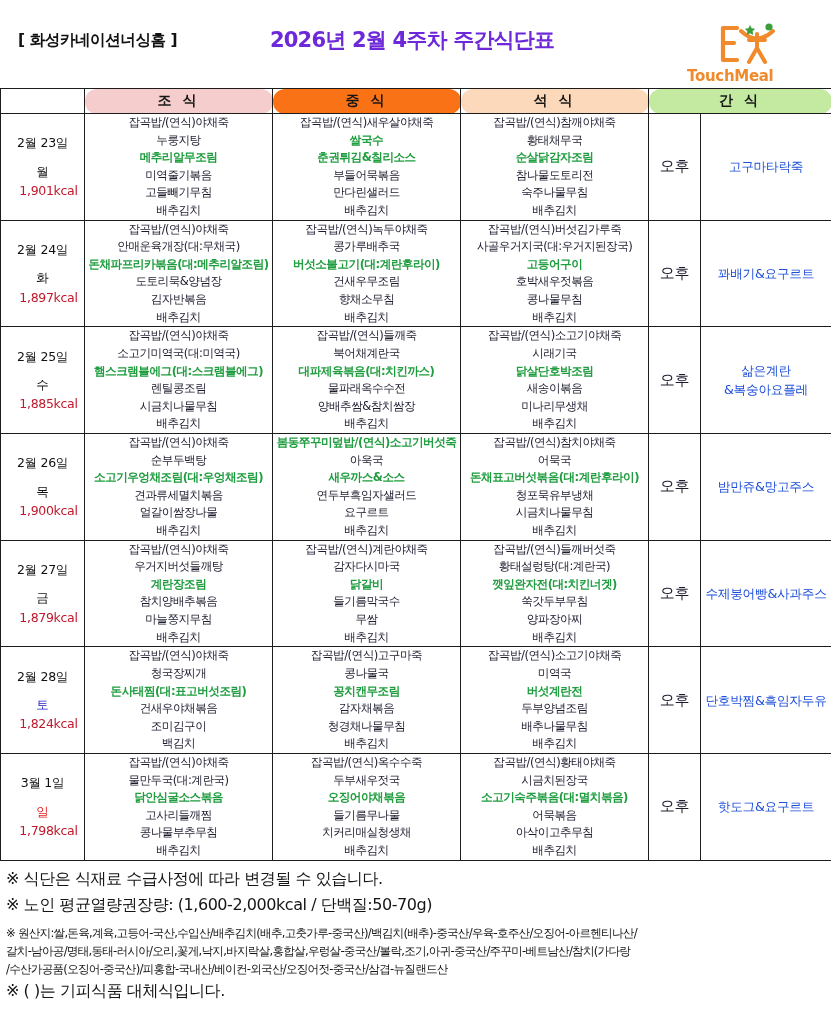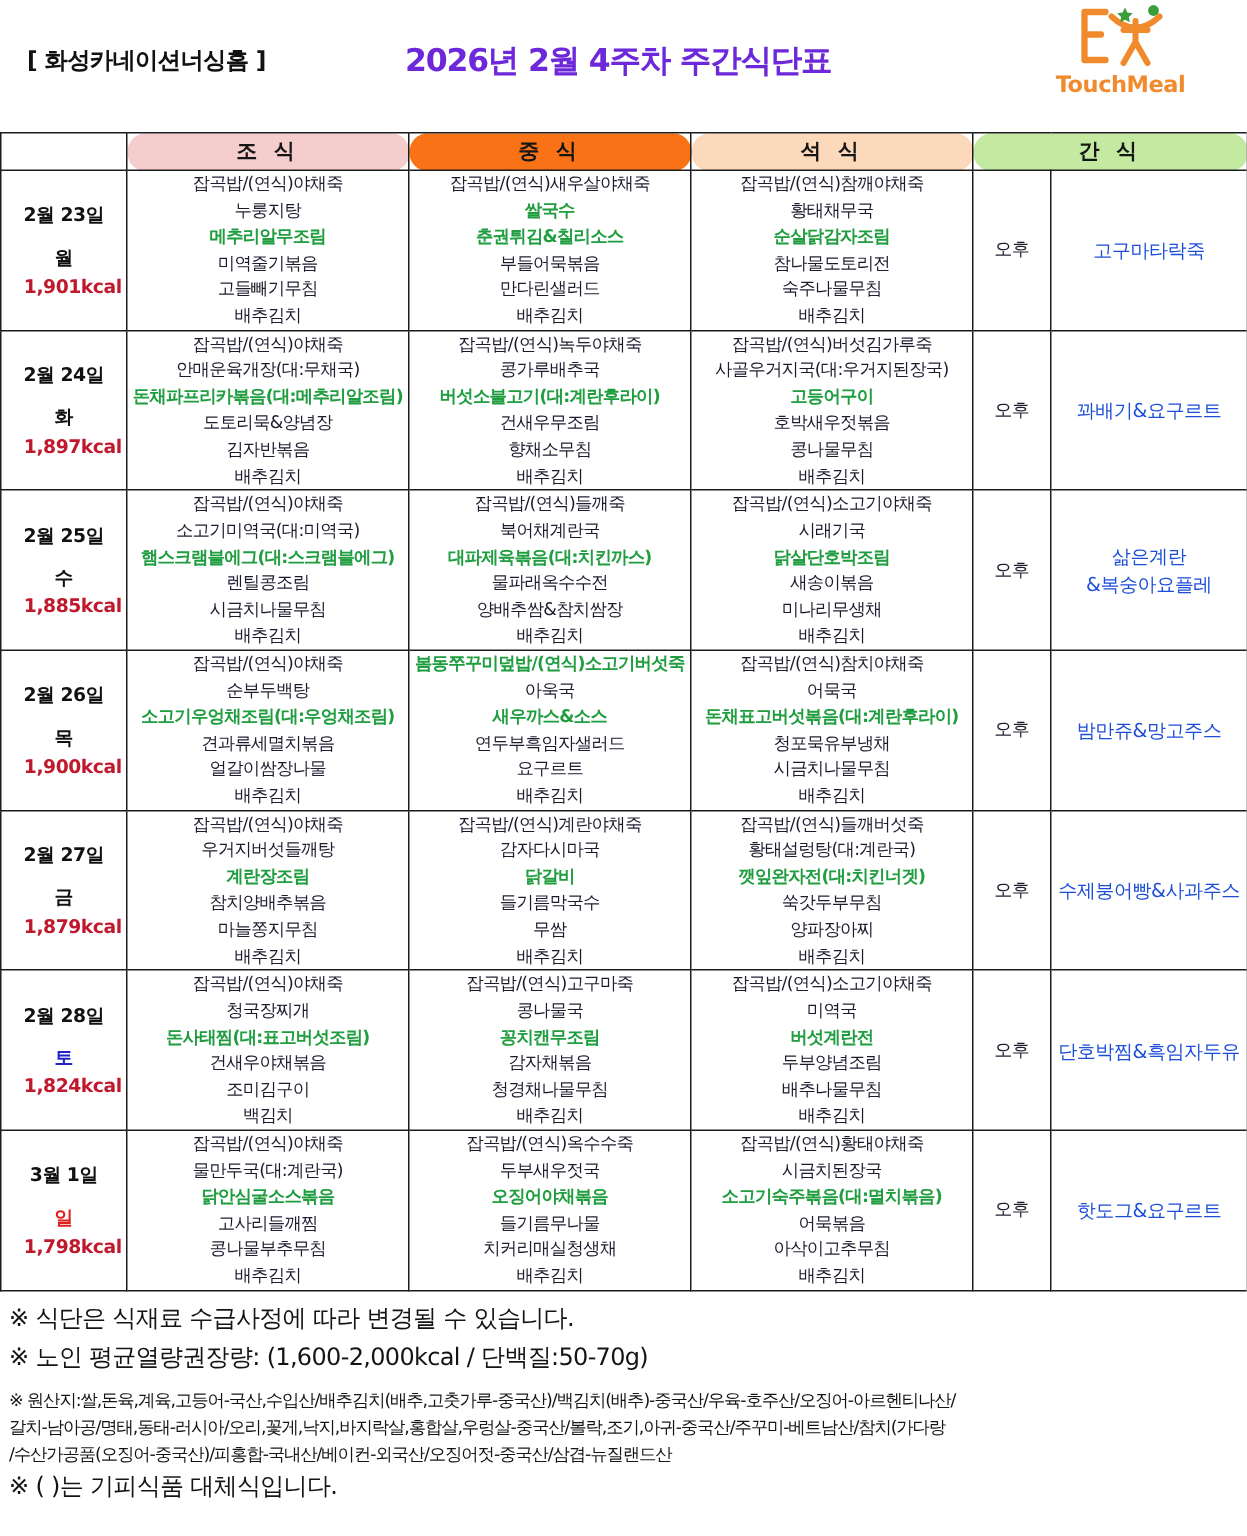--- a/index.html
+++ b/index.html
@@ -37,23 +37,22 @@
     top: 26px;
     font-size: 21px;
     font-weight: bold;
     letter-spacing: -0.8px;
     color: #6d28d9;
     white-space: nowrap;
   }
   .brand {
     position: absolute;
     right: 24px;
-    top: 0;
+    top: 20px;
     width: 120px;
-    text-align: center;
   }
   .brand-mark {
     height: 46px;
     position: relative;
   }
   .brand-name {
     margin-top: 1px;
     font-size: 15px;
     font-weight: bold;
     color: #f08a2c;
@@ -94,21 +93,21 @@
   th.h-l      { background: #f97316; }
   th.h-d      { background: #fcd9bb; }
   th.h-snack  { background: #c4eaa2; border-right: none; }
 
   td.date-cell {
     border-left: none;
     text-align: center;
     line-height: 1.55;
     padding: 4px 0;
     font-size: 12.5px;
-    font-weight: bold;
+    font-weight: normal;
   }
   .d-date { color: #111; letter-spacing: -0.3px; display:block; }
   .d-gap  { display:block; height: 9px; }
   .d-dow  { color: #111; display:block; }
   .d-dow.sat { color: #2222cc; }
   .d-dow.sun { color: #e02020; }
   .d-kcal { color: #c0182c; display:block; letter-spacing: -0.3px; padding-left: 12px; }
 
   td.meal-cell {
     padding: 3px 2px 3px 2px;
@@ -118,21 +117,21 @@
     font-size: 11.6px;
     line-height: 1.52;
     letter-spacing: -0.5px;
     white-space: nowrap;
     color: #1b1b2e;
   }
   .dish.main { color: #1f9d3f; font-weight: bold; }
 
   td.when-cell {
     text-align: center;
-    font-size: 12px;
+    font-size: 15px;
     letter-spacing: -0.3px;
     border-right: 1.3px dashed #9a9a9a;
     color: #1b1b2e;
   }
   td.snack-cell {
     border-right: none;
     border-left: none;
     text-align: center;
     font-size: 12.7px;
     letter-spacing: -0.3px;

